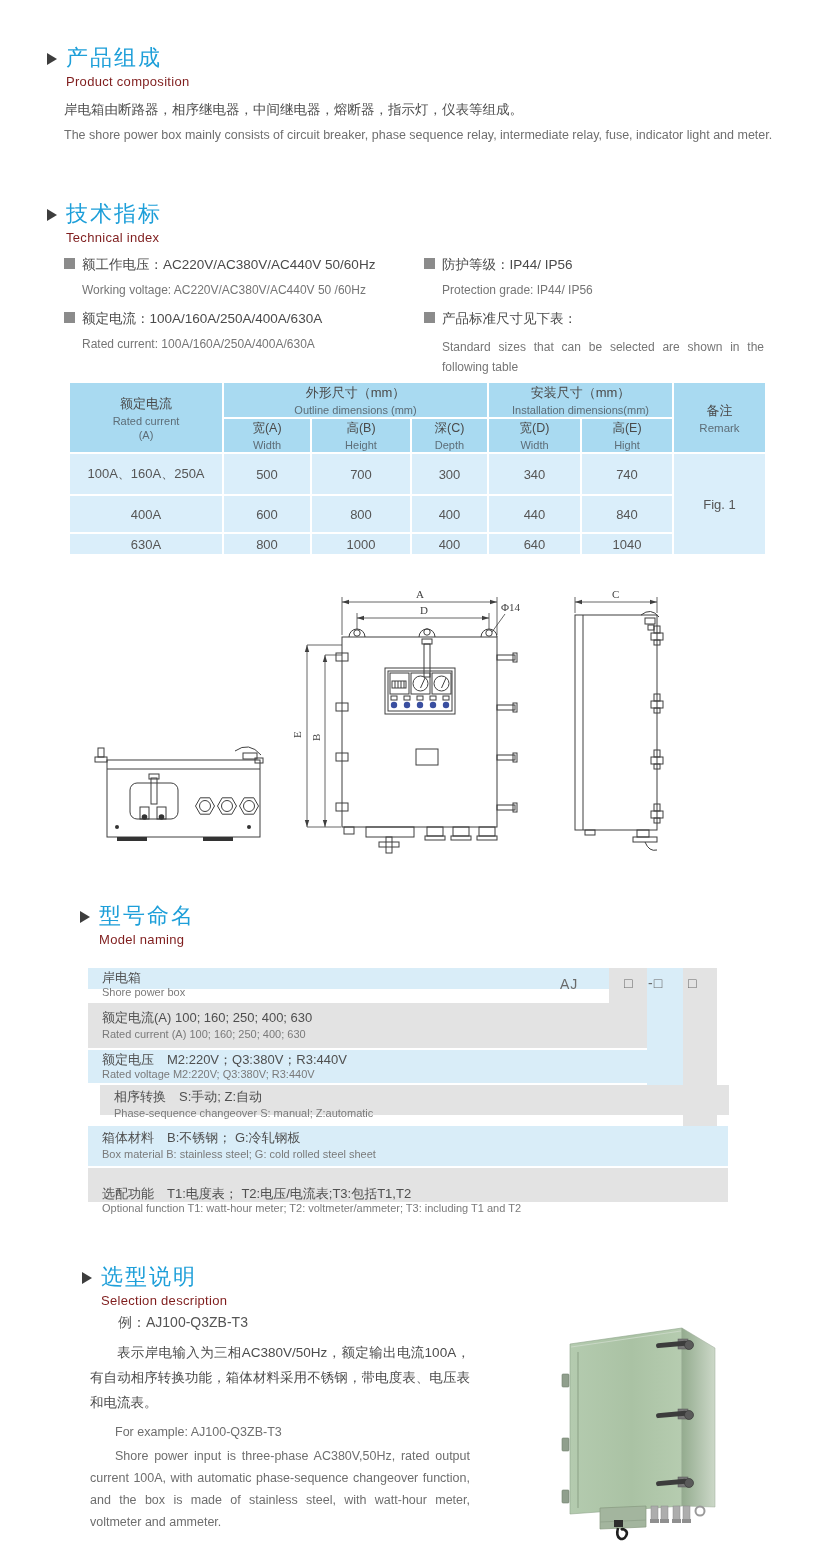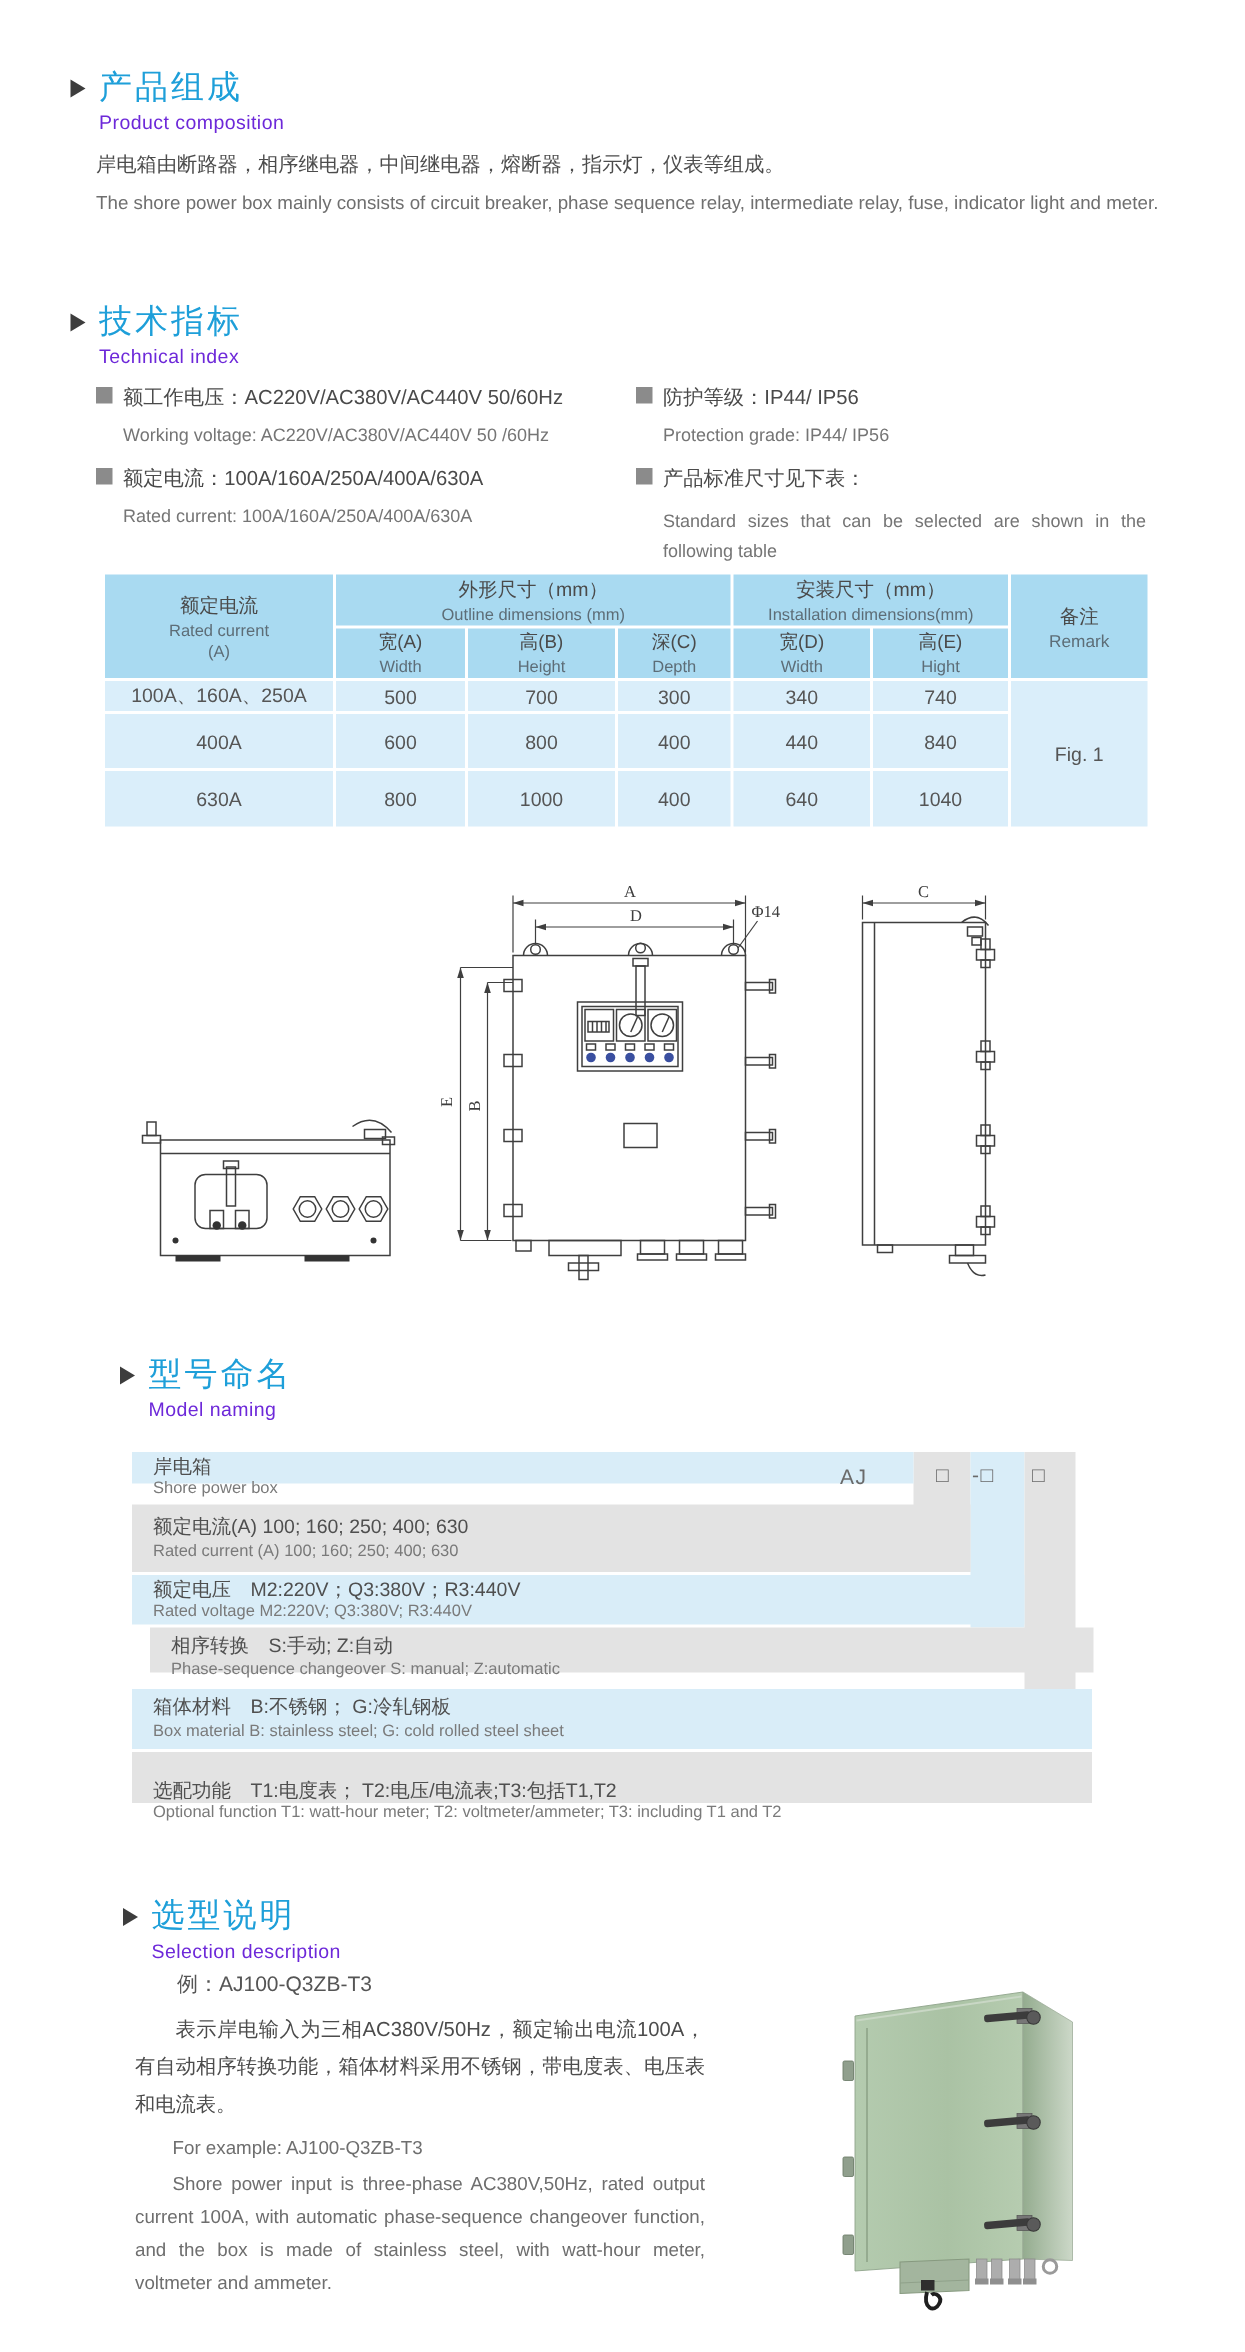--- a/index.html
+++ b/index.html
@@ -4,21 +4,21 @@
 <style>
   html,body{margin:0;padding:0;background:#fff;}
   .page{position:relative;width:830px;height:1568px;background:#ffffff;overflow:hidden;
         font-family:"Liberation Sans",sans-serif;}
   .abs{position:absolute;}
   
   .sec-head{position:absolute;display:flex;align-items:flex-start;}
   .tri{width:0;height:0;border-left:10px solid #3d3d3d;border-top:6.5px solid transparent;
        border-bottom:6.5px solid transparent;margin:8px 9px 0 0;}
   .t-zh{font-size:22px;color:#1e9fd9;letter-spacing:2px;line-height:26px;}
-  .t-en{font-size:13px;color:#6d28d9;margin-top:3px;letter-spacing:.3px;}
+  .t-en{font-size:13px;color:#7f1d1d;margin-top:3px;letter-spacing:.3px;}
   .body-zh{font-size:13.5px;color:#4c4c4c;}
   .body-en{font-size:12.5px;color:#6f6f6f;}
   
   .spec-zh{font-size:13.5px;color:#4a4a4a;height:27px;white-space:nowrap;}
   .sq{display:inline-block;width:11px;height:11px;background:#8b8b8b;margin-right:7px;}
   .spec-en{font-size:12px;color:#757575;padding-left:18px;height:27px;}
   .spec-en.wrap{height:auto;width:322px;text-align:justify;line-height:20px;}
   
   .size-table{position:absolute;left:68px;top:381px;border-collapse:separate;border-spacing:2px;
               table-layout:fixed;}
@@ -125,38 +125,38 @@
           </td>
       <td class="hd">
             <div class="zh small">宽(D)</div>
             <div class="en">Width</div>
           </td>
       <td class="hd">
             <div class="zh small">高(E)</div>
             <div class="en">Hight</div>
           </td>
     </tr>
-    <tr style="height:20px">
+    <tr style="height:40px">
       <td class="bd">100A、160A、250A</td>
       <td class="bd">500</td>
       <td class="bd">700</td>
       <td class="bd">300</td>
       <td class="bd">340</td>
       <td class="bd">740</td>
       <td class="bd" rowspan="3">Fig. 1</td>
     </tr>
     <tr style="height:36px">
       <td class="bd">400A</td>
       <td class="bd">600</td>
       <td class="bd">800</td>
       <td class="bd">400</td>
       <td class="bd">440</td>
       <td class="bd">840</td>
     </tr>
-    <tr style="height:37px">
+    <tr style="height:20px">
       <td class="bd">630A</td>
       <td class="bd">800</td>
       <td class="bd">1000</td>
       <td class="bd">400</td>
       <td class="bd">640</td>
       <td class="bd">1040</td>
     </tr>
   </tbody>
     </table>
 

